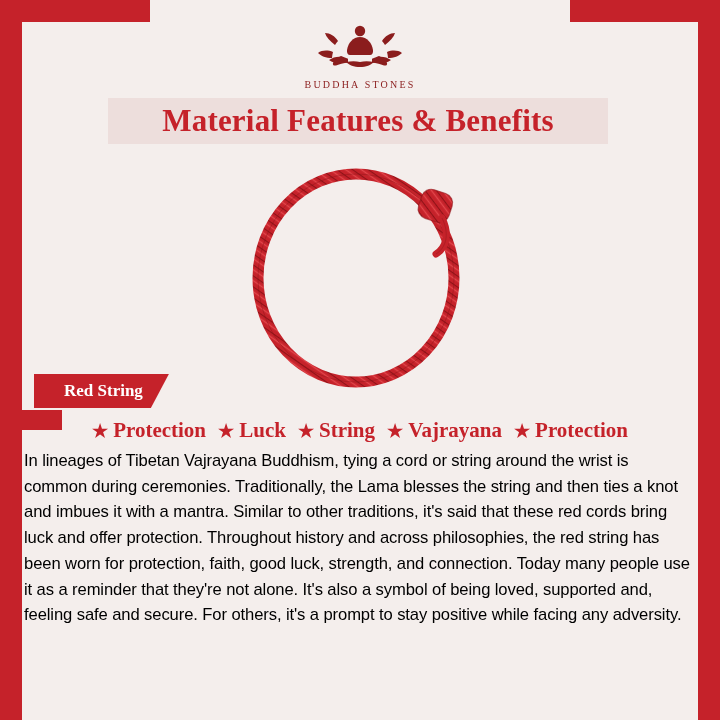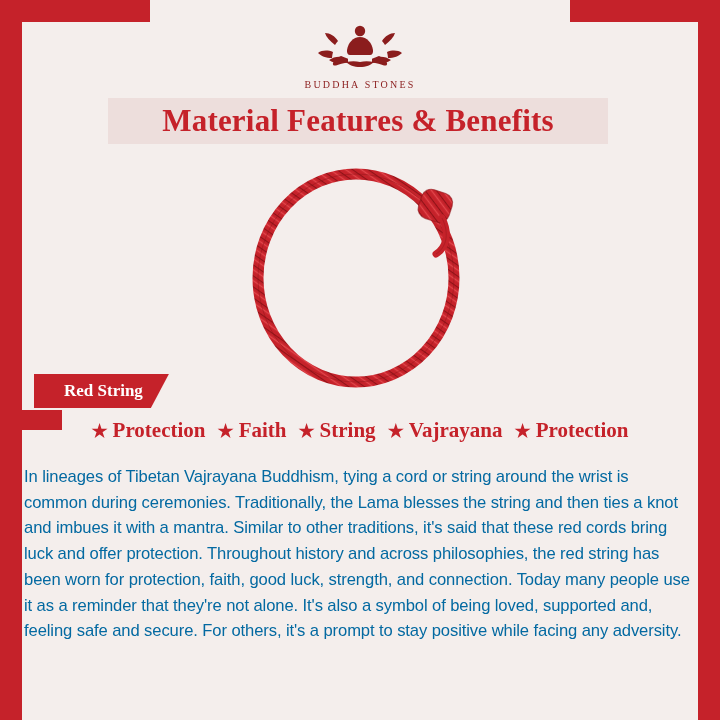--- a/index.html
+++ b/index.html
@@ -161,24 +161,24 @@
     font-size: 18px;
     margin-right: 5px;
     line-height: 1;
   }
 
   
   .body-text {
     position: absolute;
     left: 24px;
     right: 24px;
-    top: 464px;
+    top: 448px;
     font-size: 16.6px;
     line-height: 1.55;
-    color: #0369a1;
+    color: #000000;
     text-align: left;
     font-family: "Liberation Sans", sans-serif;
     letter-spacing: -0.1px;
   }
 </style>
 </head>
 <body>
 
 <div class="page">
 
@@ -240,21 +240,21 @@
     <span>Red String</span>
   </div>
 
   <div class="keywords">
     <div class="kw">
       <span class="star">★</span>
       <span>Protection</span>
     </div>
     <div class="kw">
       <span class="star">★</span>
-      <span>Faith</span>
+      <span>Luck</span>
     </div>
     <div class="kw">
       <span class="star">★</span>
       <span>String</span>
     </div>
     <div class="kw">
       <span class="star">★</span>
       <span>Vajrayana</span>
     </div>
     <div class="kw">

